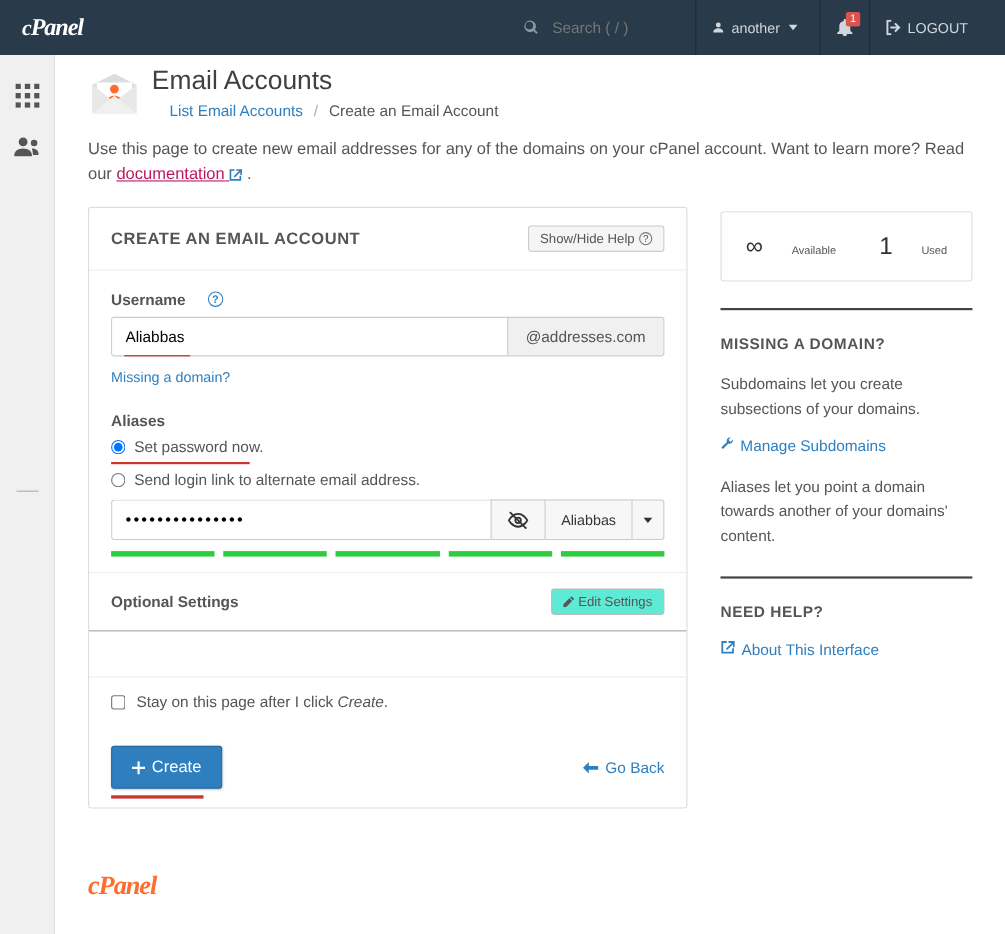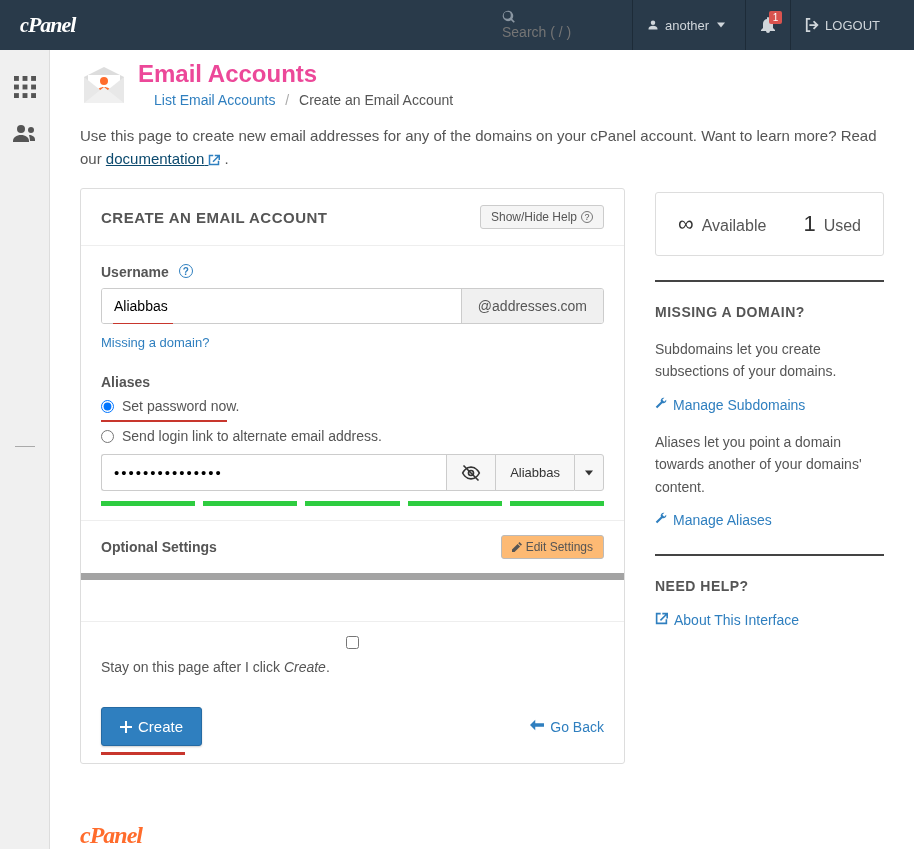--- a/index.html
+++ b/index.html
@@ -1,81 +1,81 @@
 <!DOCTYPE html>
 <html><head>
 <meta charset="utf-8">
 <style>
 * { box-sizing: border-box; margin: 0; padding: 0; }
 body { font-family: -apple-system, BlinkMacSystemFont, "Segoe UI", Helvetica, Arial, sans-serif; background: #fff; color: #333; font-size: 14px; }
 .topbar { background: #293a4a; height: 50px; display: flex; align-items: center; padding: 0 20px; color: #fff; }
 .logo { font-family: Georgia, serif; font-style: italic; font-weight: bold; font-size: 22px; letter-spacing: -1px; }
 .logo .c { font-size: 20px; }
 .topbar-spacer { flex: 1; }
-.search-wrap { display: flex; align-items: flex-start; color: #8a96a2; margin-right: 20px; flex-direction: column; }
+.search-wrap { display: flex; align-items: center; color: #8a96a2; margin-right: 20px; }
 .search-wrap .icon { margin-right: 12px; }
 .search-wrap input { background: transparent; border: none; color: #ccc; font-size: 14px; width: 110px; outline: none; }
 .topbar-btn { height: 50px; padding: 0 14px; display: flex; align-items: center; border-left: 1px solid #1d2b38; color: #d0d6db; font-size: 13px; cursor: pointer; }
 .topbar-btn .icon { margin-right: 6px; }
 .bell-wrap { position: relative; }
 .bell-badge { position: absolute; top: -6px; right: -6px; background: #d9534f; color: #fff; font-size: 10px; width: 13px; height: 13px; border-radius: 2px; display: flex; align-items: center; justify-content: center; }
 .layout { display: flex; min-height: calc(100vh - 50px); }
 .sidebar { width: 50px; background: #f0f0f0; border-right: 1px solid #ddd; display: flex; flex-direction: column; align-items: center; padding-top: 14px; }
 .side-icon { width: 30px; height: 30px; margin: 8px 0; color: #555; cursor: pointer; display: flex; align-items: center; justify-content: center; }
 .divider-small { width: 20px; height: 1px; background: #aaa; margin-top: 290px; }
 .main { flex: 1; padding: 10px 30px 30px 30px; }
 .page-header { display: flex; align-items: flex-start; margin-bottom: 14px; }
 .envelope-icon { width: 48px; height: 48px; margin-right: 10px; margin-top: 3px; }
-.page-title { font-size: 24px; font-weight: 700; color: #ec4899; margin-bottom: 4px; }
+.page-title { font-size: 24px; font-weight: 400; color: #404040; margin-bottom: 4px; }
 .breadcrumb { font-size: 14px; margin-left: 16px; }
 .breadcrumb a { color: #2f7fbf; text-decoration: none; }
 .breadcrumb .sep { color: #aaa; margin: 0 6px; }
 .breadcrumb .current { color: #555; }
 .intro { font-size: 15px; color: #555; margin-bottom: 18px; line-height: 1.5; }
-.intro a { color: #0c4a6e; text-decoration: underline; }
+.intro a { color: #be185d; text-decoration: underline; }
 .content-row { display: flex; gap: 30px; align-items: flex-start; }
 .card { border: 1px solid #ddd; border-radius: 3px; width: 545px; }
 .card-header { padding: 16px 20px; display: flex; align-items: center; justify-content: space-between; border-bottom: 1px solid #eee; }
 .card-header h2 { font-size: 15px; font-weight: 600; color: #555; letter-spacing: 0.5px; }
 .help-btn { border: 1px solid #ccc; background: #f5f5f5; padding: 4px 10px; font-size: 12px; color: #555; border-radius: 3px; cursor: pointer; display: flex; align-items: center; gap: 4px; }
 .card-body { padding: 18px 20px 14px; border-bottom: 1px solid #eee; }
-.field-label { font-weight: 600; color: #555; margin-bottom: 8px; display: flex; gap: 10px; }
+.field-label { font-weight: 600; color: #555; margin-bottom: 8px; display: flex; align-items: center; gap: 20px; }
 .help-circle { width: 14px; height: 14px; border: 1px solid #2f7fbf; border-radius: 50%; color: #2f7fbf; font-size: 10px; display: flex; align-items: center; justify-content: center; }
 .input-row { display: flex; border: 1px solid #ccc; border-radius: 3px; overflow: hidden; }
 .input-row input { flex: 1; border: none; padding: 9px 12px; font-size: 14px; outline: none; }
 .input-row .domain { background: #f0f0f0; border-left: 1px solid #ccc; padding: 9px 16px; font-size: 14px; color: #555; }
 .red-underline { height: 2px; background: #c8362d; margin-top: -2px; margin-bottom: 4px; }
 .red-underline.w1 { width: 60px; margin-left: 12px; }
 .missing-link { color: #2f7fbf; font-size: 13px; text-decoration: none; display: inline-block; margin-top: 7px; }
 .pw-section { margin-top: 24px; }
 .radio-row { display: flex; align-items: center; gap: 8px; margin: 6px 0; font-size: 14px; color: #555; }
 .radio-row input { cursor: pointer; }
 .red-underline.w2 { width: 126px; margin-left: 0px; margin-top: 0; }
 .pw-input-row { display: flex; margin-top: 10px; }
 .pw-input-row input { flex: 1; border: 1px solid #ccc; border-right: none; padding: 9px 12px; font-size: 15px; letter-spacing: 2px; border-radius: 3px 0 0 3px; }
 .pw-btn { border: 1px solid #ccc; border-right: none; background: #f7f7f7; padding: 0 14px; display: flex; align-items: center; cursor: pointer; color: #333; font-size: 13px; }
 .pw-btn.last { border-right: 1px solid #ccc; padding: 0 10px; border-radius: 0 3px 3px 0; }
 .strength-bars { display: flex; gap: 8px; margin-top: 10px; }
 .strength-bar { flex: 1; height: 5px; background: #2ecc40; }
 .strength-text { font-size: 14px; color: #555; margin-top: 12px; line-height: 1.5; }
-.optional-header { padding: 14px 20px; display: flex; align-items: center; justify-content: space-between; border-bottom: 7px solid #a3a3a3; }
+.optional-header { padding: 14px 20px; display: flex; align-items: center; justify-content: space-between; border-bottom: 1px solid #a3a3a3; }
 .optional-header h3 { font-weight: 600; color: #555; font-size: 14px; }
-.edit-btn { border: 1px solid #bbb; background: #fdba74; padding: 4px 10px; font-size: 12px; color: #555; border-radius: 3px; cursor: pointer; display: flex; align-items: center; gap: 4px; }
+.edit-btn { border: 1px solid #bbb; background: #5eead4; padding: 4px 10px; font-size: 12px; color: #555; border-radius: 3px; cursor: pointer; display: flex; align-items: center; gap: 4px; }
 .optional-body { height: 42px; border-bottom: 1px solid #eee; }
-.stay-row { padding: 14px 20px; display: flex; gap: 10px; font-size: 14px; color: #555; flex-direction: column; }
+.stay-row { padding: 14px 20px; display: flex; align-items: center; gap: 10px; font-size: 14px; color: #555; }
 .stay-row .create-word { font-style: italic; }
 .action-row { padding: 18px 20px; display: flex; justify-content: space-between; align-items: center; }
 .create-btn { background: #2f7fbf; color: #fff; border: 1px solid #256aa3; padding: 10px 18px; font-size: 15px; border-radius: 3px; cursor: pointer; display: flex; align-items: center; gap: 6px; box-shadow: 0 1px 2px rgba(0,0,0,0.2); }
 .create-underline { width: 84px; height: 3px; background: #c8362d; margin-left: 20px; margin-top: -12px; margin-bottom: 8px; }
-.goback { color: #2f7fbf; text-decoration: none; font-size: 14px; display: flex; gap: 6px; }
+.goback { color: #2f7fbf; text-decoration: none; font-size: 14px; display: flex; align-items: center; gap: 6px; }
 .right-col { flex: 1; padding-top: 4px; }
 .stat-box { border: 1px solid #ddd; border-radius: 3px; padding: 18px 22px; display: flex; justify-content: space-between; margin-bottom: 24px; }
 .stat { display: flex; align-items: baseline; gap: 8px; }
 .stat .val { font-size: 22px; color: #333; }
-.stat .lbl { font-size: 16px; color: #555; }
+.stat .lbl { font-size: 10px; color: #555; margin-left: 18px; }
 .infinity { font-size: 20px; }
 .right-section { border-top: 2px solid #444; padding-top: 22px; margin-bottom: 26px; }
 .right-section h3 { font-weight: 700; color: #555; font-size: 14px; letter-spacing: 0.5px; margin-bottom: 18px; }
 .right-section p { font-size: 14px; color: #555; line-height: 1.6; margin-bottom: 14px; }
 .right-link { color: #2f7fbf; text-decoration: none; font-size: 14px; display: flex; align-items: flex-start; gap: 6px; margin-bottom: 18px; }
 .wrench { width: 12px; height: 12px; }
 .footer { display: flex; align-items: center; justify-content: space-between; margin-top: 40px; padding-top: 18px; }
 .footer-logo { font-family: Georgia, serif; font-style: italic; font-weight: bold; font-size: 24px; color: #ff6c2c; letter-spacing: -1px; }
 svg { display: block; }
 </style>
@@ -299,28 +299,20 @@
           <p>Subdomains let you create subsections of your domains.</p>
           <a href="#" class="right-link">
             <span>
                 <svg class="wrench" viewBox="0 0 16 16" fill="#2f7fbf">
                   <path d="M15 3.5a4 4 0 0 1-5.3 4.7L3 15l-2-2 6.8-6.7A4 4 0 0 1 12.5 1l-2.8 2.8 2.5 2.5L15 3.5z"></path>
                 </svg>
               </span>
             <span>Manage Subdomains</span>
           </a>
           <p>Aliases let you point a domain towards another of your domains' content.</p>
-          <a href="#" class="right-link">
-            <span>
-                <svg class="wrench" viewBox="0 0 16 16" fill="#2f7fbf">
-                  <path d="M15 3.5a4 4 0 0 1-5.3 4.7L3 15l-2-2 6.8-6.7A4 4 0 0 1 12.5 1l-2.8 2.8 2.5 2.5L15 3.5z"></path>
-                </svg>
-              </span>
-            <span>Manage Aliases</span>
-          </a>
         </div>
 
         <div class="right-section">
           <h3>NEED HELP?</h3>
           <a href="#" class="right-link">
             <span>
                 <svg width="13" height="13" viewBox="0 0 16 16" fill="#2f7fbf">
                   <path d="M13 13H3V3h4V1H1v14h14V9h-2v4zM9 1v2h3.6L6 9.6 7.4 11 14 4.4V8h2V1H9z"></path>
                 </svg>
               </span>

